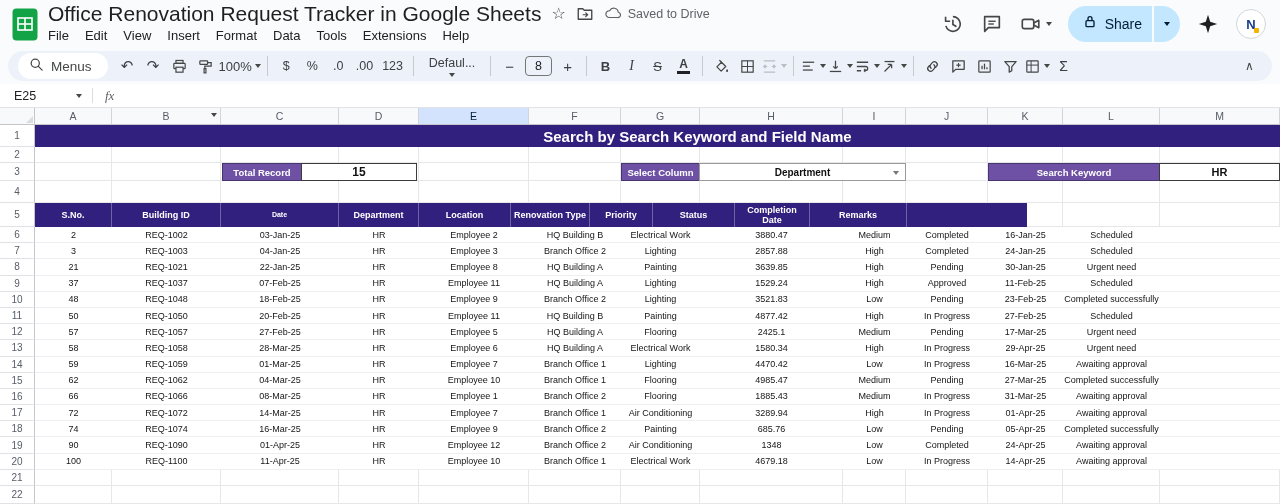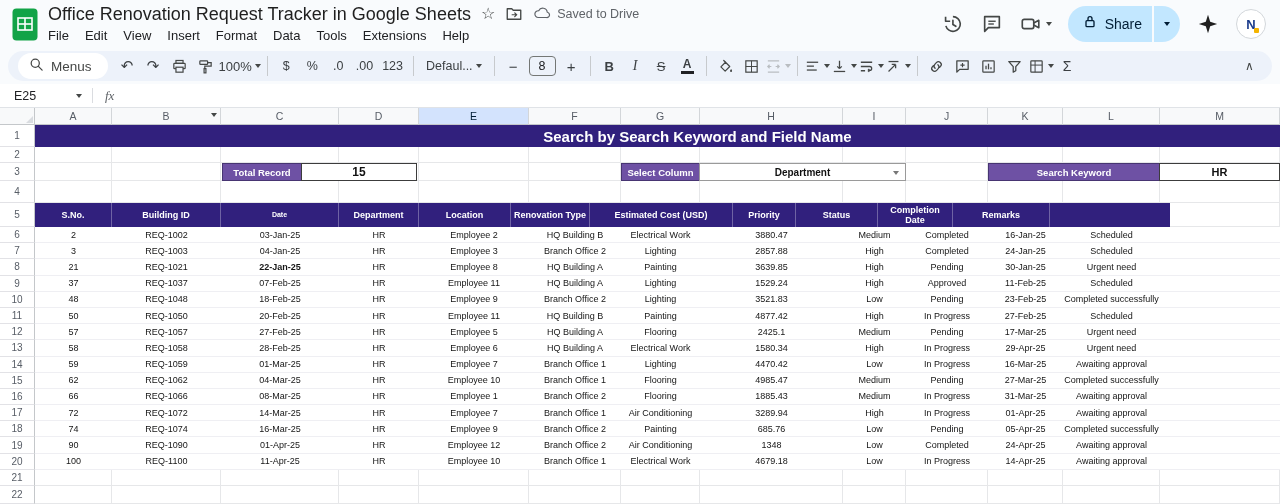--- a/index.html
+++ b/index.html
@@ -5,21 +5,21 @@
   * { margin:0; padding:0; box-sizing:border-box; }
   html,body { background:#fff; }
   body { font-family:"Liberation Sans", sans-serif; color:#202124; }
   .app { position:relative; width:1280px; height:504px; overflow:hidden; background:#fff; }
 
   
   .topbar { height:48px; background:#f9fbfd; display:flex; align-items:center; padding-left:12px; }
   .logo { width:26px; height:33px; margin-right:10px; flex:0 0 auto; cursor:pointer; }
   .head-mid { display:flex; flex-direction:column; justify-content:center; }
   .title-row { display:flex; align-items:center; gap:10px; height:22px; }
-  .doc-title { font-size:18px; font-weight:500; color:#1f1f1f; white-space:nowrap; }
+  .doc-title { font-size:21px; font-weight:500; color:#1f1f1f; white-space:nowrap; }
   .tb-ic { font-size:16px; color:#444746; line-height:1; display:flex; align-items:center; }
   .saved { display:flex; align-items:center; gap:6px; color:#5f6368; font-size:12.5px; }
   .menubar { display:flex; align-items:center; height:20px; margin-left:-8px; }
   .menubar span { font-size:13px; color:#202124; padding:1px 8px; border-radius:4px; cursor:pointer; }
   .head-right { margin-left:auto; display:flex; align-items:center; gap:16px; padding-right:14px; }
   .icon-btn { width:24px; height:24px; display:flex; align-items:center; justify-content:center; cursor:pointer; }
   .video-group { display:flex; align-items:center; gap:4px; cursor:pointer; }
   .share { height:36px; background:var(--share-bg,#c2e7ff); border-radius:18px; display:flex; align-items:center; padding-left:14px; color:#001d35; cursor:pointer; }
   .share .lbl { font-size:14px; font-weight:500; margin:0 10px 0 7px; }
   .share-caret { height:36px; display:flex; align-items:center; padding:0 10px; border-left:2px solid #f9fbfd; border-radius:0 18px 18px 0; }
@@ -209,21 +209,21 @@
         <span>100%</span>
         <span class="caret"></span>
       </span>
       <span class="sep"></span>
       <span class="tbtn txt">$</span>
       <span class="tbtn txt">%</span>
       <span class="tbtn txt">.0</span>
       <span class="tbtn txt">.00</span>
       <span class="tbtn txt">123</span>
       <span class="sep"></span>
-      <span class="tbtn" style="min-width:64px; justify-content:center; padding:0 6px;">
+      <span class="tbtn" style="min-width:64px; justify-content:center; padding:0 6px;flex-direction:column;">
         <span style="font-size:12.5px;">Defaul...</span>
         <span class="caret"></span>
       </span>
       <span class="sep"></span>
       <span class="tbtn glyph">−</span>
       <span class="size-box">8</span>
       <span class="tbtn glyph">+</span>
       <span class="sep"></span>
       <span class="tbtn b">B</span>
       <span class="tbtn i">I</span>
@@ -684,21 +684,20 @@
     <div class="ctl val ctl-key-val">HR</div>
 
     <div class="table-overlay">
       <div class="thead">
           <div class="th-cell" style="width: 77px;">S.No.</div>
           <div class="th-cell" style="width: 109px;">Building ID</div>
           <div class="th-cell small" style="width: 118px;">Date</div>
           <div class="th-cell" style="width: 80px;">Department</div>
           <div class="th-cell" style="width: 92px;">Location</div>
           <div class="th-cell" style="width: 79px;">Renovation Type</div>
-          <div class="th-cell" style="width: 143px;">Estimated Cost (USD)</div>
           <div class="th-cell" style="width: 63px;">Priority</div>
           <div class="th-cell" style="width: 82px;">Status</div>
           <div class="th-cell" style="width: 75px;">Completion Date</div>
           <div class="th-cell" style="width: 97px;">Remarks</div>
           <div class="th-cell" style="width: 120px;"></div>
         </div>
       <div class="tbody">
           <div class="t-row">
             <div class="t-cell" style="width: 77px;">2</div>
             <div class="t-cell" style="width: 109px;">REQ-1002</div>
@@ -725,21 +724,21 @@
             <div class="t-cell" style="width: 143px;">2857.88</div>
             <div class="t-cell" style="width: 63px;">High</div>
             <div class="t-cell" style="width: 82px;">Completed</div>
             <div class="t-cell" style="width: 75px;">24-Jan-25</div>
             <div class="t-cell" style="width: 97px;">Scheduled</div>
             <div class="t-cell" style="width: 120px;"></div>
           </div>
           <div class="t-row">
             <div class="t-cell" style="width: 77px;">21</div>
             <div class="t-cell" style="width: 109px;">REQ-1021</div>
-            <div class="t-cell" style="width: 118px; font-weight: bold;">22-Jan-25</div>
+            <div class="t-cell" style="width: 118px;">22-Jan-25</div>
             <div class="t-cell" style="width: 80px;">HR</div>
             <div class="t-cell" style="width: 110px;">Employee 8</div>
             <div class="t-cell" style="width: 92px;">HQ Building A</div>
             <div class="t-cell" style="width: 79px;">Painting</div>
             <div class="t-cell" style="width: 143px;">3639.85</div>
             <div class="t-cell" style="width: 63px;">High</div>
             <div class="t-cell" style="width: 82px;">Pending</div>
             <div class="t-cell" style="width: 75px;">30-Jan-25</div>
             <div class="t-cell" style="width: 97px;">Urgent need</div>
             <div class="t-cell" style="width: 120px;"></div>
@@ -800,21 +799,21 @@
             <div class="t-cell" style="width: 143px;">2425.1</div>
             <div class="t-cell" style="width: 63px;">Medium</div>
             <div class="t-cell" style="width: 82px;">Pending</div>
             <div class="t-cell" style="width: 75px;">17-Mar-25</div>
             <div class="t-cell" style="width: 97px;">Urgent need</div>
             <div class="t-cell" style="width: 120px;"></div>
           </div>
           <div class="t-row">
             <div class="t-cell" style="width: 77px;">58</div>
             <div class="t-cell" style="width: 109px;">REQ-1058</div>
-            <div class="t-cell" style="width: 118px;">28-Feb-25</div>
+            <div class="t-cell" style="width: 118px;">28-Mar-25</div>
             <div class="t-cell" style="width: 80px;">HR</div>
             <div class="t-cell" style="width: 110px;">Employee 6</div>
             <div class="t-cell" style="width: 92px;">HQ Building A</div>
             <div class="t-cell" style="width: 79px;">Electrical Work</div>
             <div class="t-cell" style="width: 143px;">1580.34</div>
             <div class="t-cell" style="width: 63px;">High</div>
             <div class="t-cell" style="width: 82px;">In Progress</div>
             <div class="t-cell" style="width: 75px;">29-Apr-25</div>
             <div class="t-cell" style="width: 97px;">Urgent need</div>
             <div class="t-cell" style="width: 120px;"></div>

